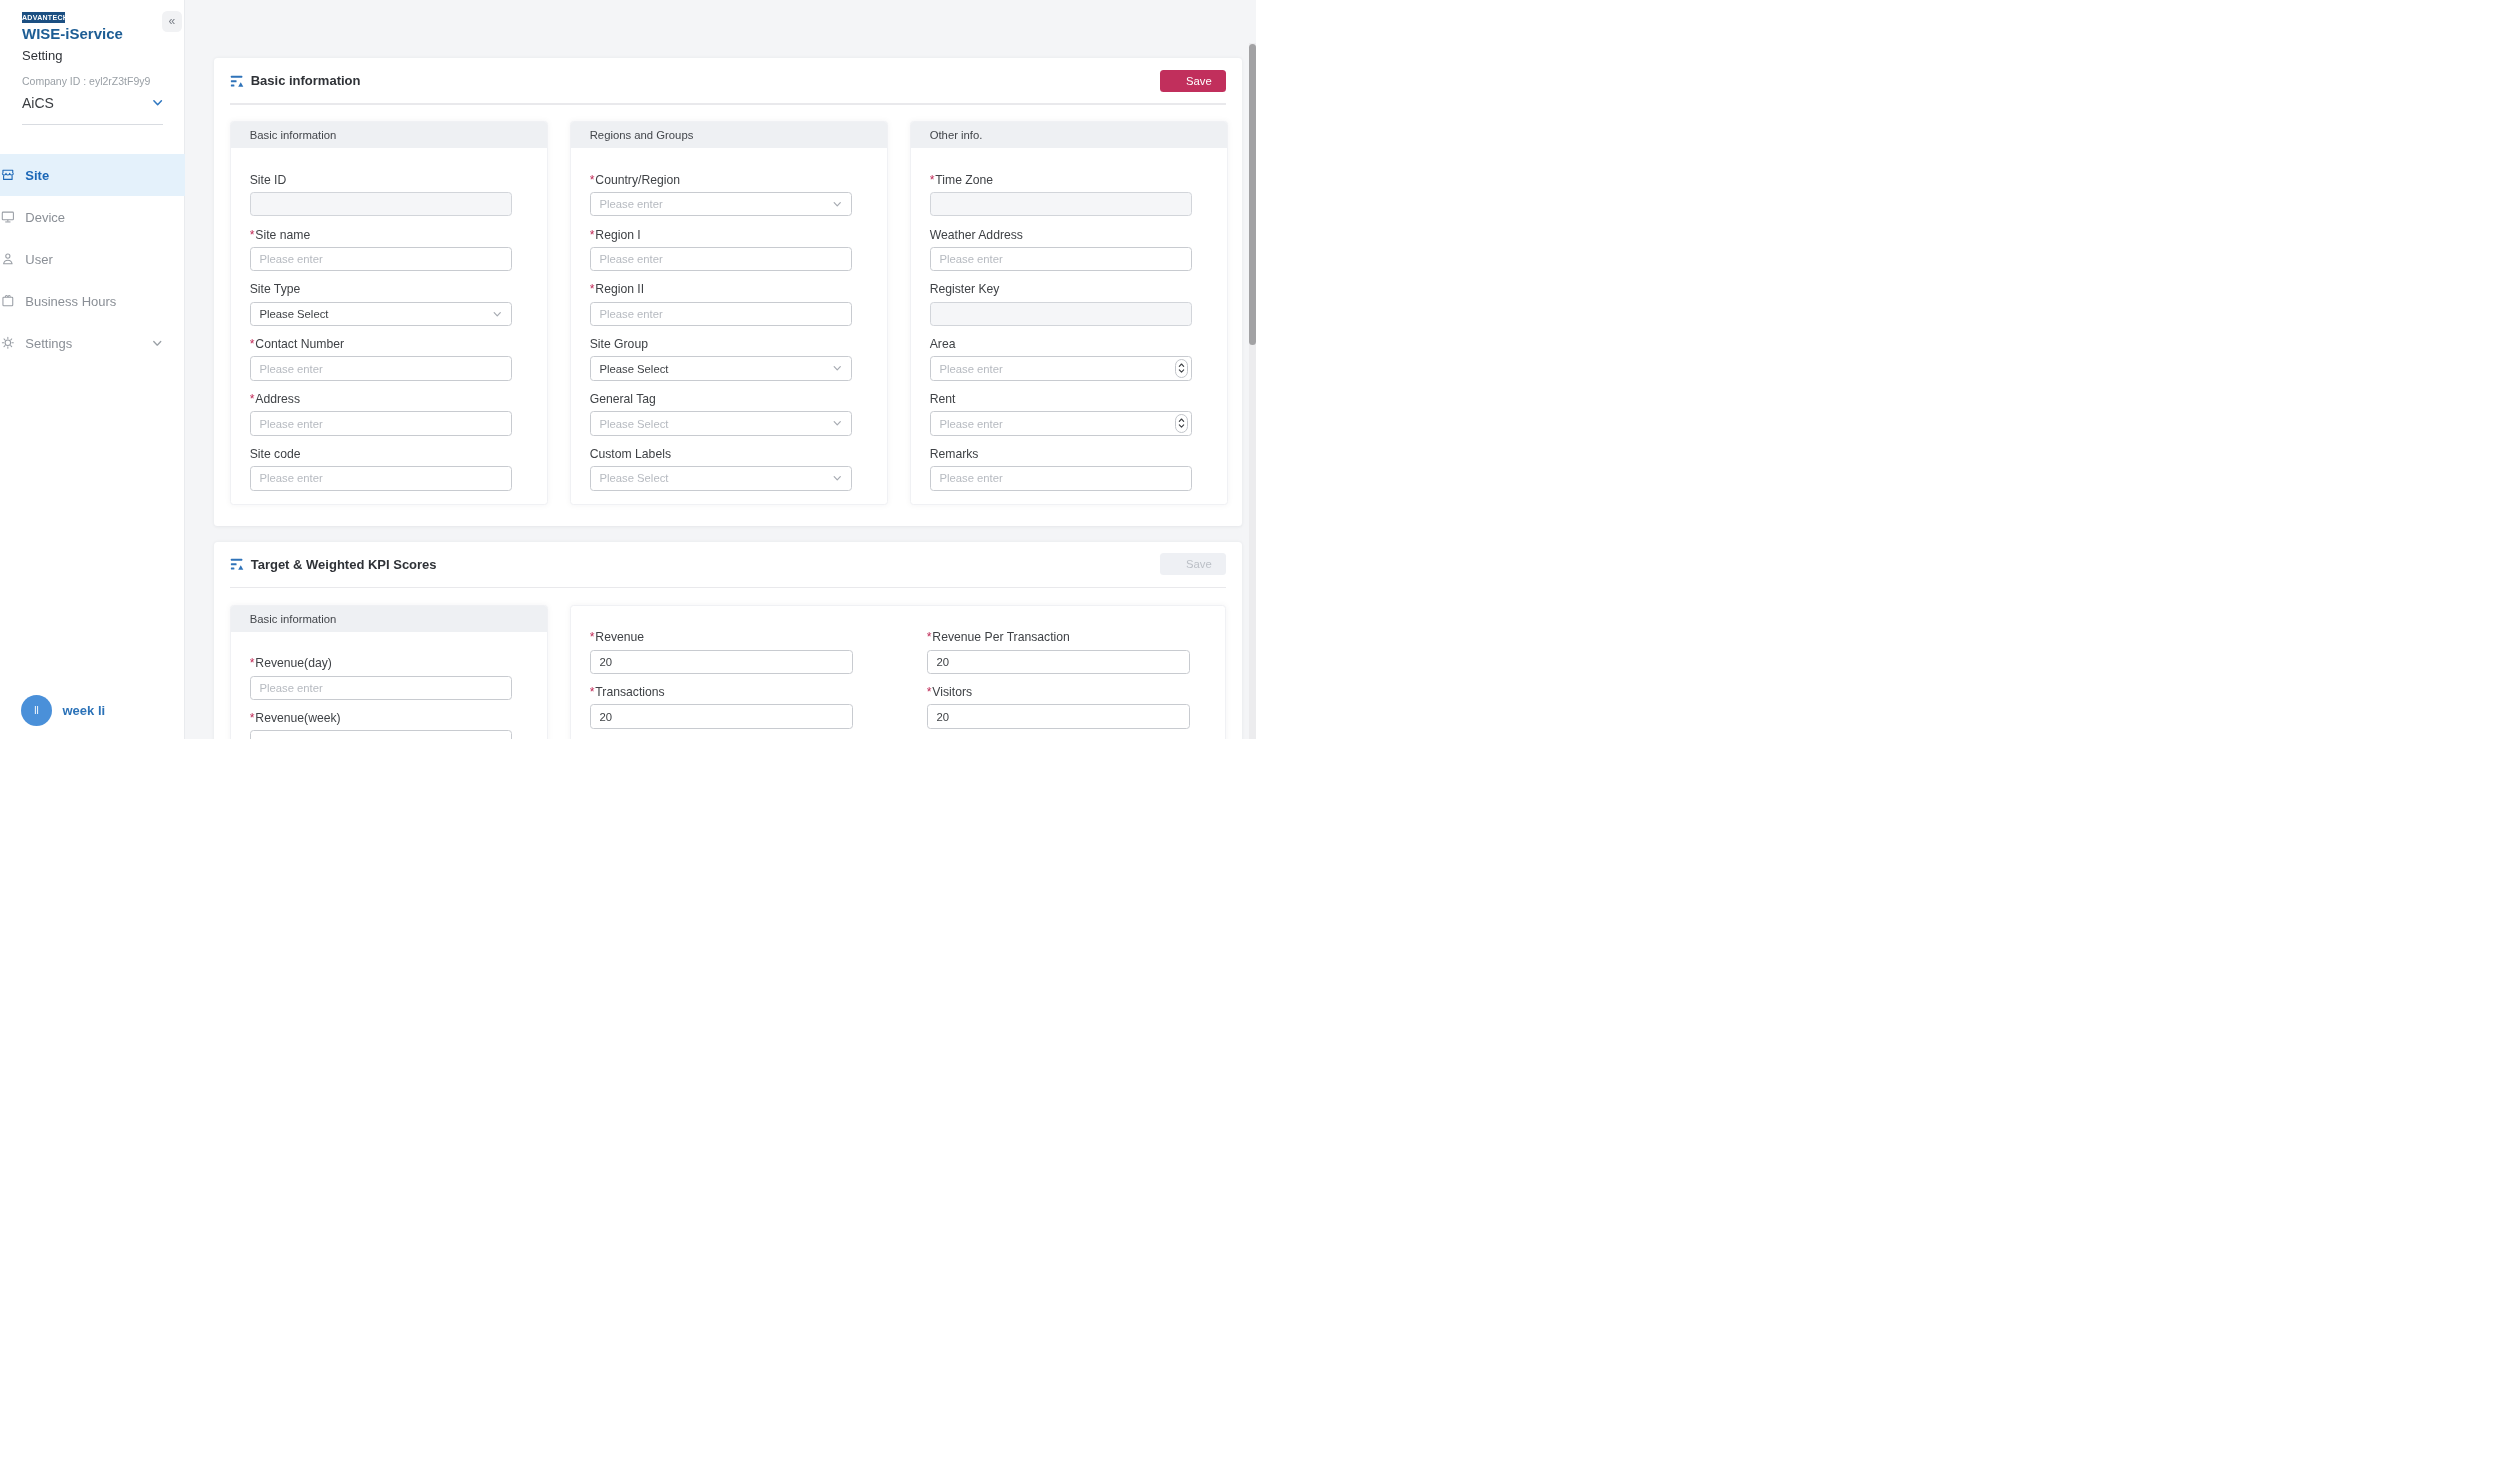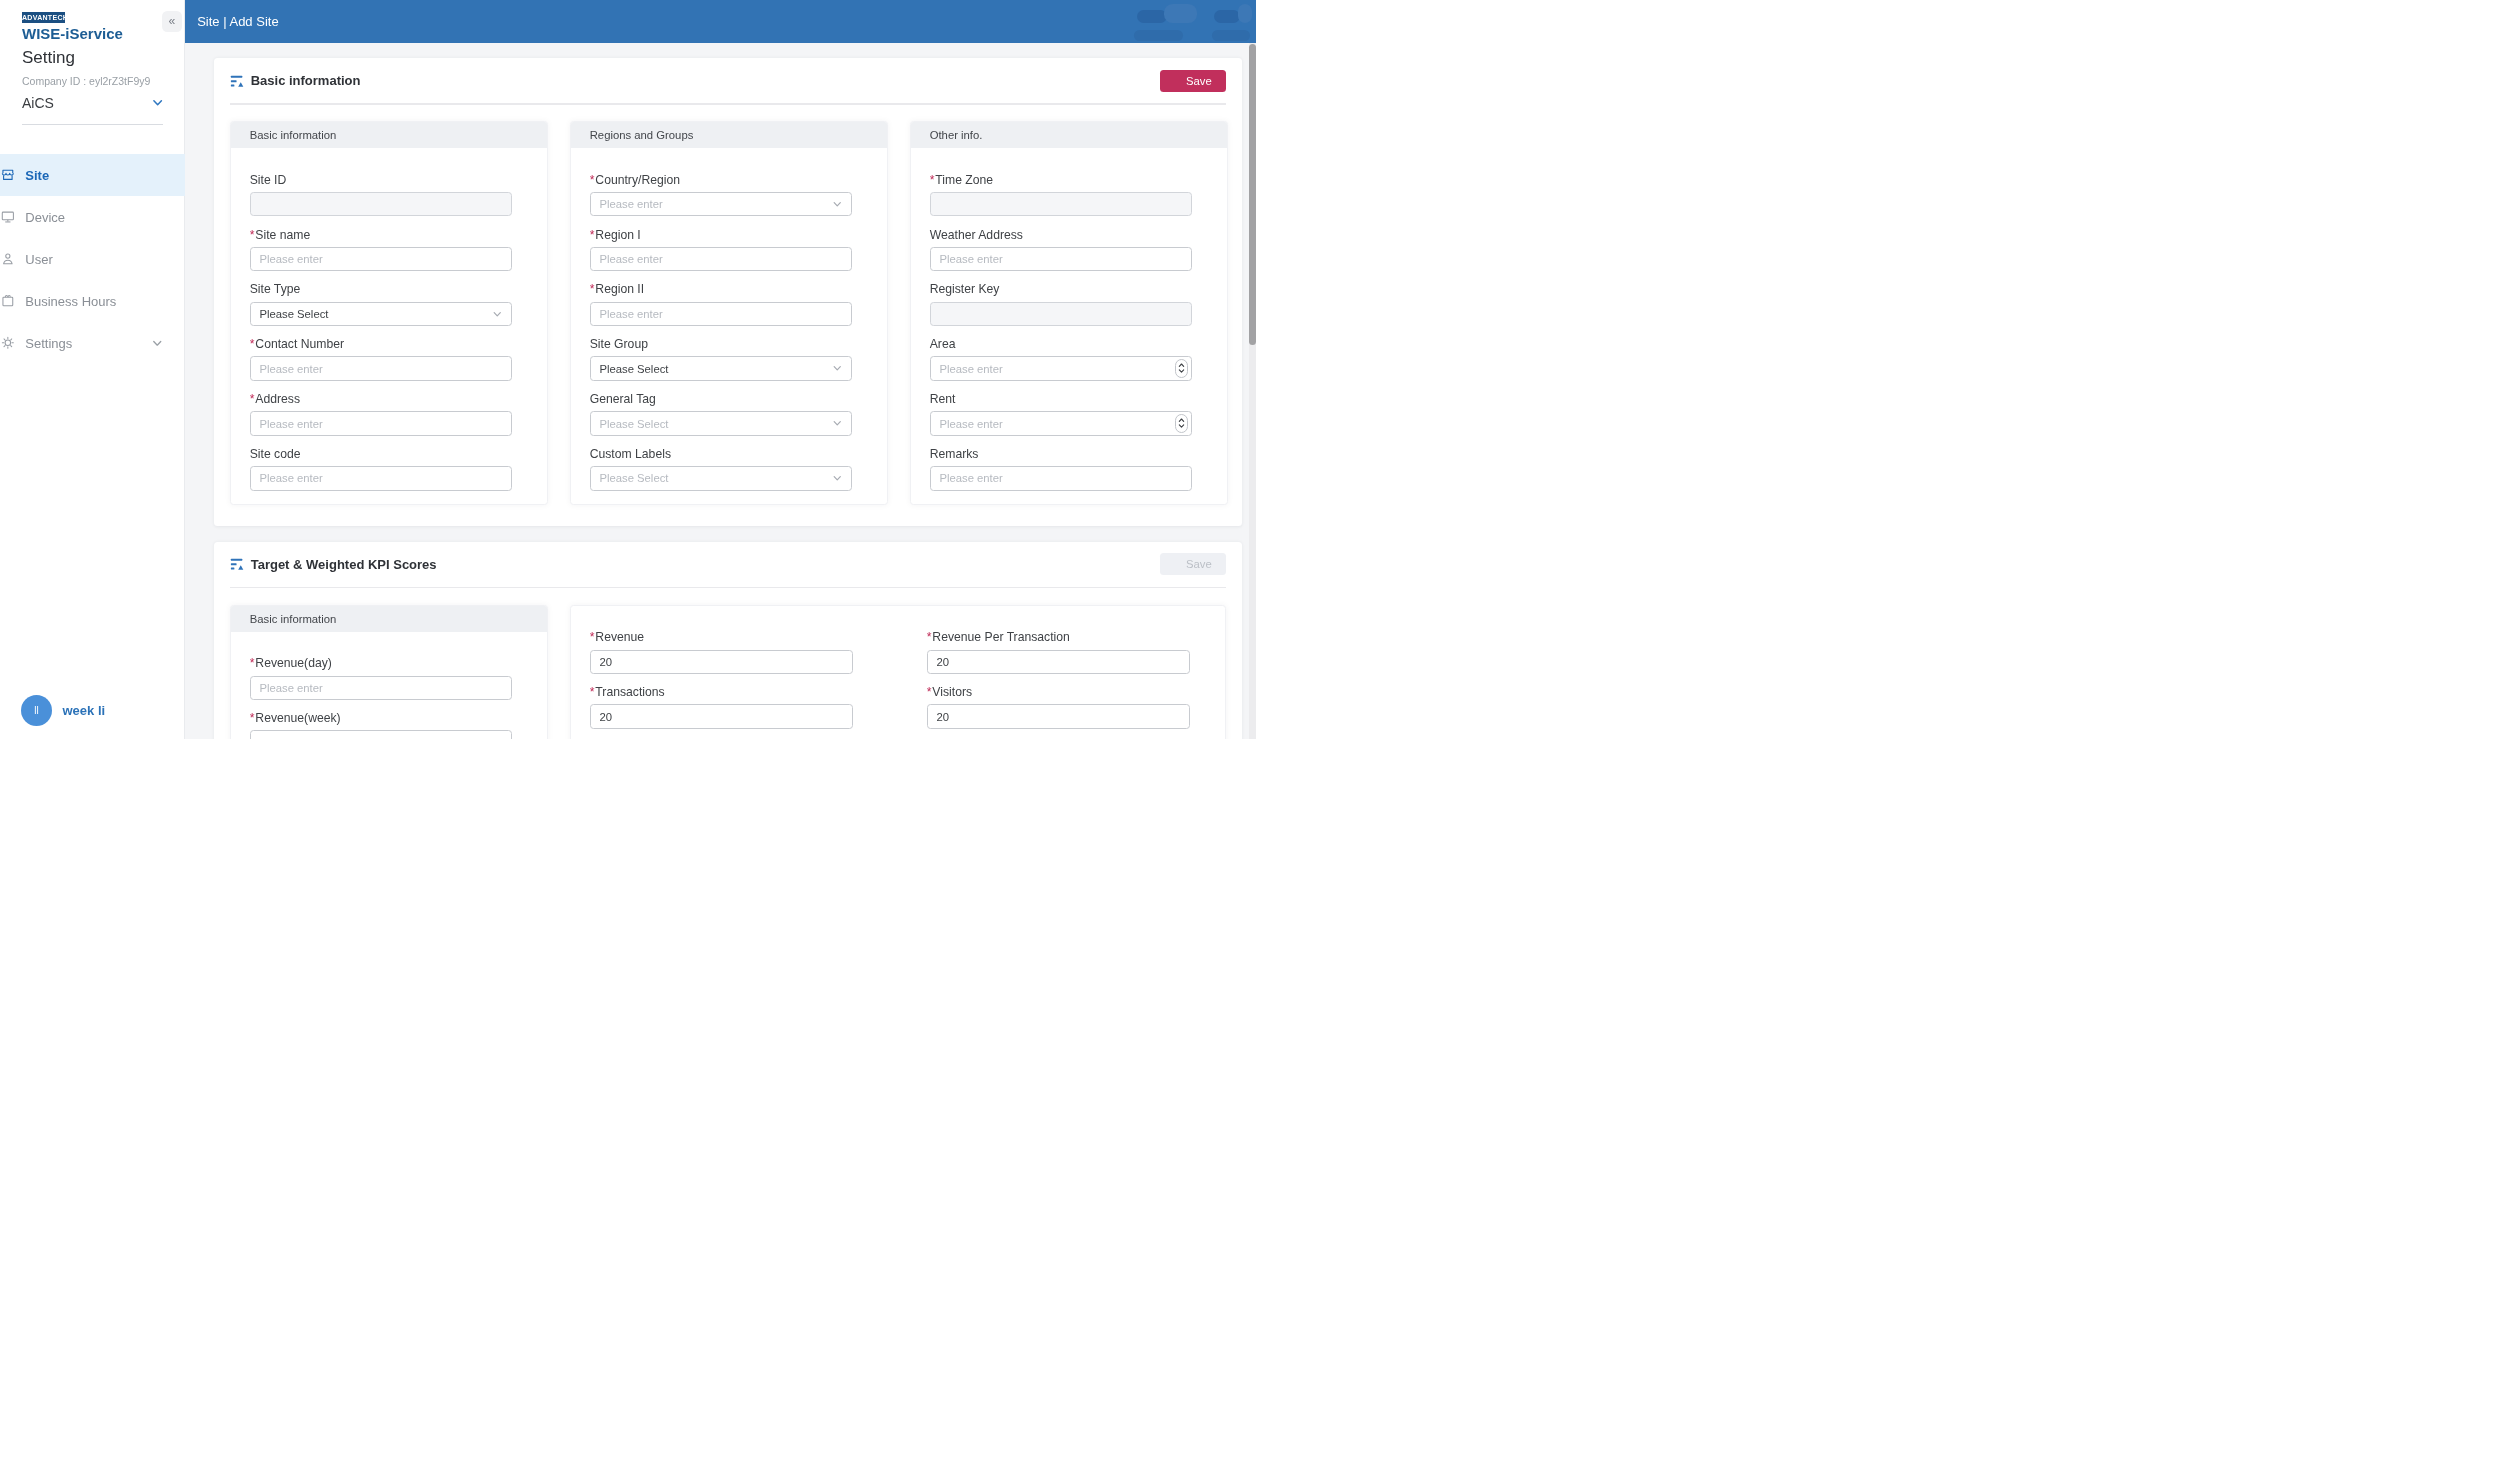--- a/index.html
+++ b/index.html
@@ -5,21 +5,21 @@
   * { box-sizing: border-box; margin: 0; padding: 0; }
   html,body { width:1256px; height:739px; }
   body { font-family:"Liberation Sans", sans-serif; overflow:hidden; }
   .app { position:relative; width:1256px; height:739px; background:#f4f5f7; overflow:hidden; }
 
   
   .sidebar { position:absolute; left:0; top:0; width:185px; height:739px; background:#ffffff; border-right:0.9px solid #e9ebee; z-index:5; }
   .collapse-btn { position:absolute; left:162px; top:11.3px; width:20px; height:21px; background:#f1f2f4; border:none; border-radius:5.2px; color:#7d828a; font-size:12.2px; line-height:19px; text-align:center; cursor:pointer; }
   .logo-box { position:absolute; left:22px; top:12.2px; width:43px; height:11.3px; background:#1b4f82; color:#ffffff; font-size:7px; font-weight:bold; letter-spacing:0.3px; text-align:center; line-height:11.3px; }
   .product { position:absolute; left:22px; top:25px; font-size:15px; font-weight:bold; color:#1d5d94; }
-  .subtitle { position:absolute; left:22px; top:48px; font-size:17px; color:#2f3237; }
+  .subtitle { position:absolute; left:22px; top:48px; font-size:13px; color:#2f3237; }
   .company-id { position:absolute; left:22px; top:75px; font-size:10.5px; color:#9aa0a6; }
   .workspace { position:absolute; left:22px; top:92px; width:141px; height:21px; display:flex; align-items:center; justify-content:space-between; cursor:pointer; }
   .workspace .ws-name { font-size:14px; color:#3a3d41; }
   .divider-inset { position:absolute; left:22px; top:124px; width:141px; height:0.9px; background:#d9dce1; }
   .divider-full { position:absolute; left:0; top:154px; width:185px; height:0.9px; background:#eceef0; }
   .nav { position:absolute; left:0; top:154px; width:185px; }
   .nav-item { height:42px; display:flex; align-items:center; cursor:pointer; color:#8a8f96; }
   .nav-item .nav-icon { width:15.7px; height:15.7px; display:inline-flex; }
   .nav-item .nav-label { font-size:13px; margin-left:9.6px; }
   .nav-item.active { background:#e4f1fb; color:#1b67b7; }
@@ -153,31 +153,20 @@
         </span>
       </div>
     </nav>
 
     <div class="user-box">
       <div class="avatar">ll</div>
       <span class="user-name">week li</span>
     </div>
   </aside>
 
-  <header class="topbar">
-    <span class="page-title">Site | Add Site</span>
-    <div>
-      <span class="blob b1"></span>
-        <span class="blob b2"></span>
-        <span class="blob b3"></span>
-      <span class="blob b4"></span>
-        <span class="blob b5"></span>
-        <span class="blob b6"></span>
-    </div>
-  </header>
 
   <div class="vscroll">
     <div class="vthumb"></div>
   </div>
 
   <main class="content">
 
     <section class="panel first">
       <div class="panel-head">
         <span class="sort-icon">

